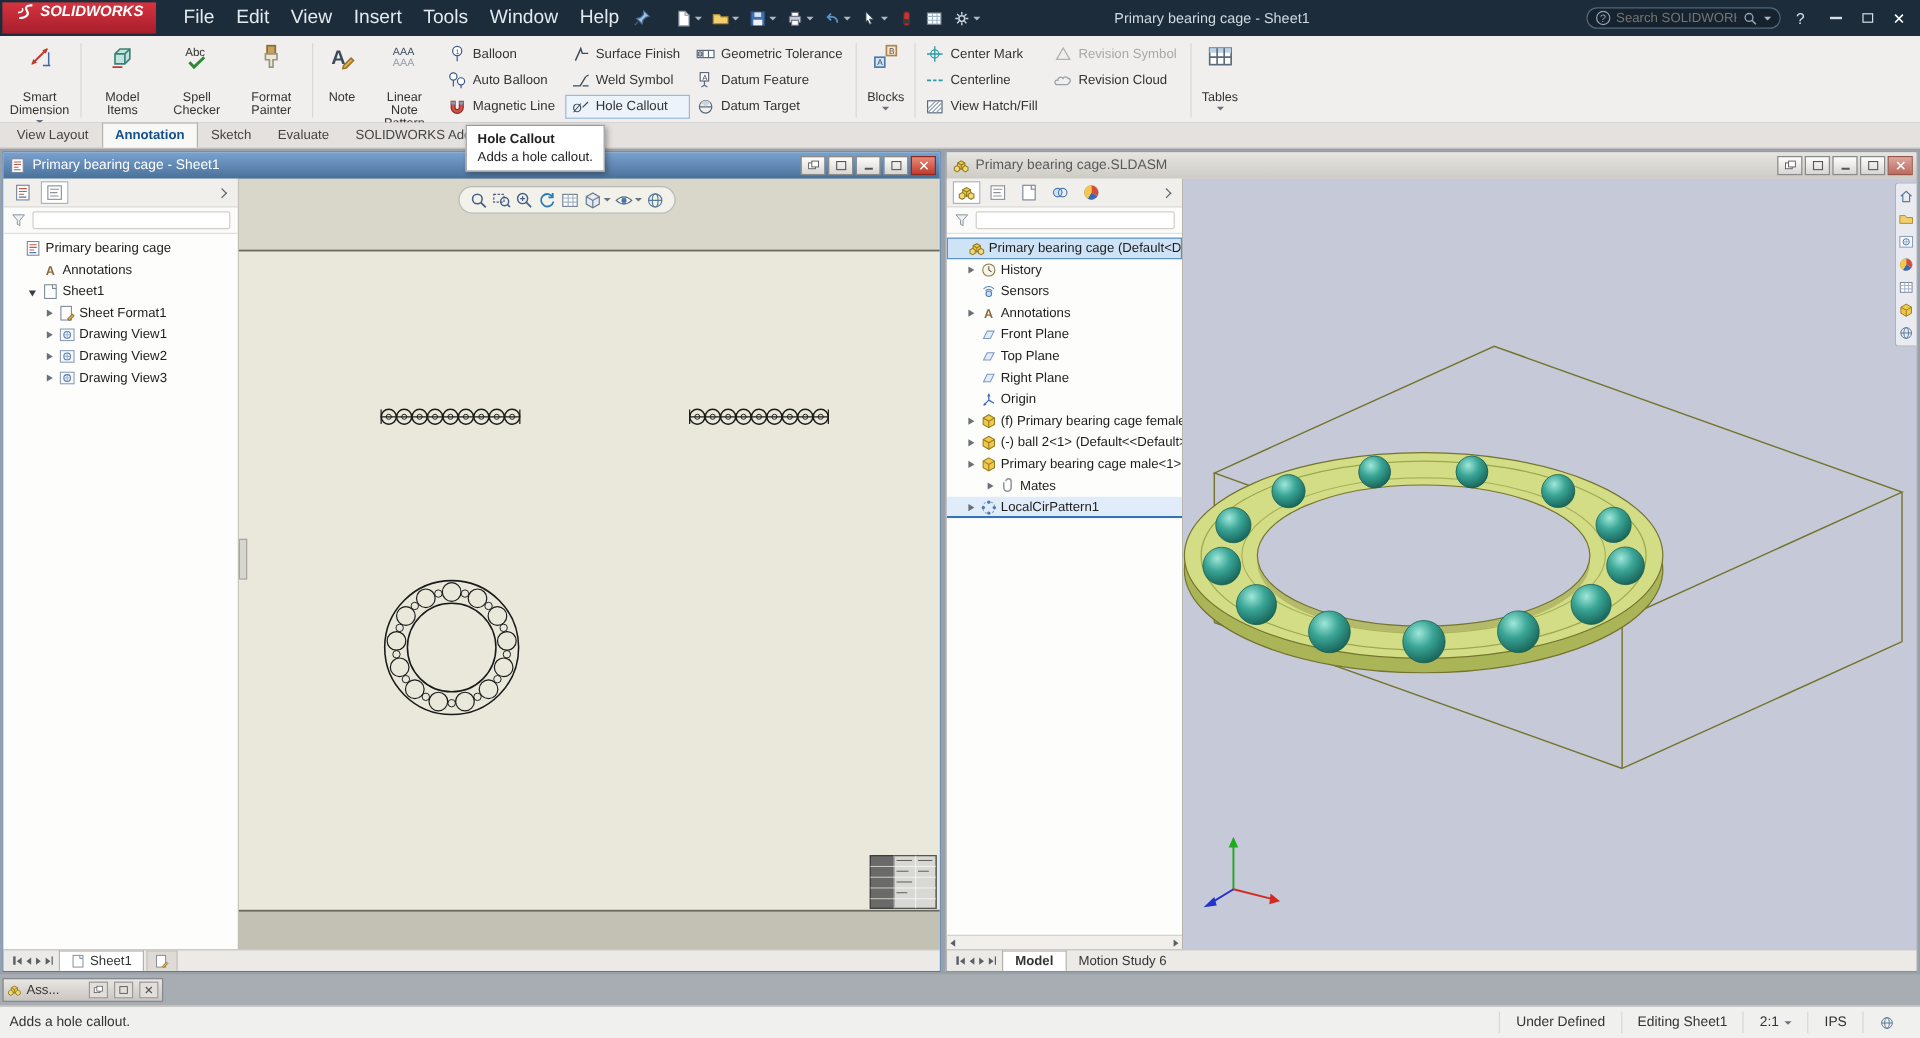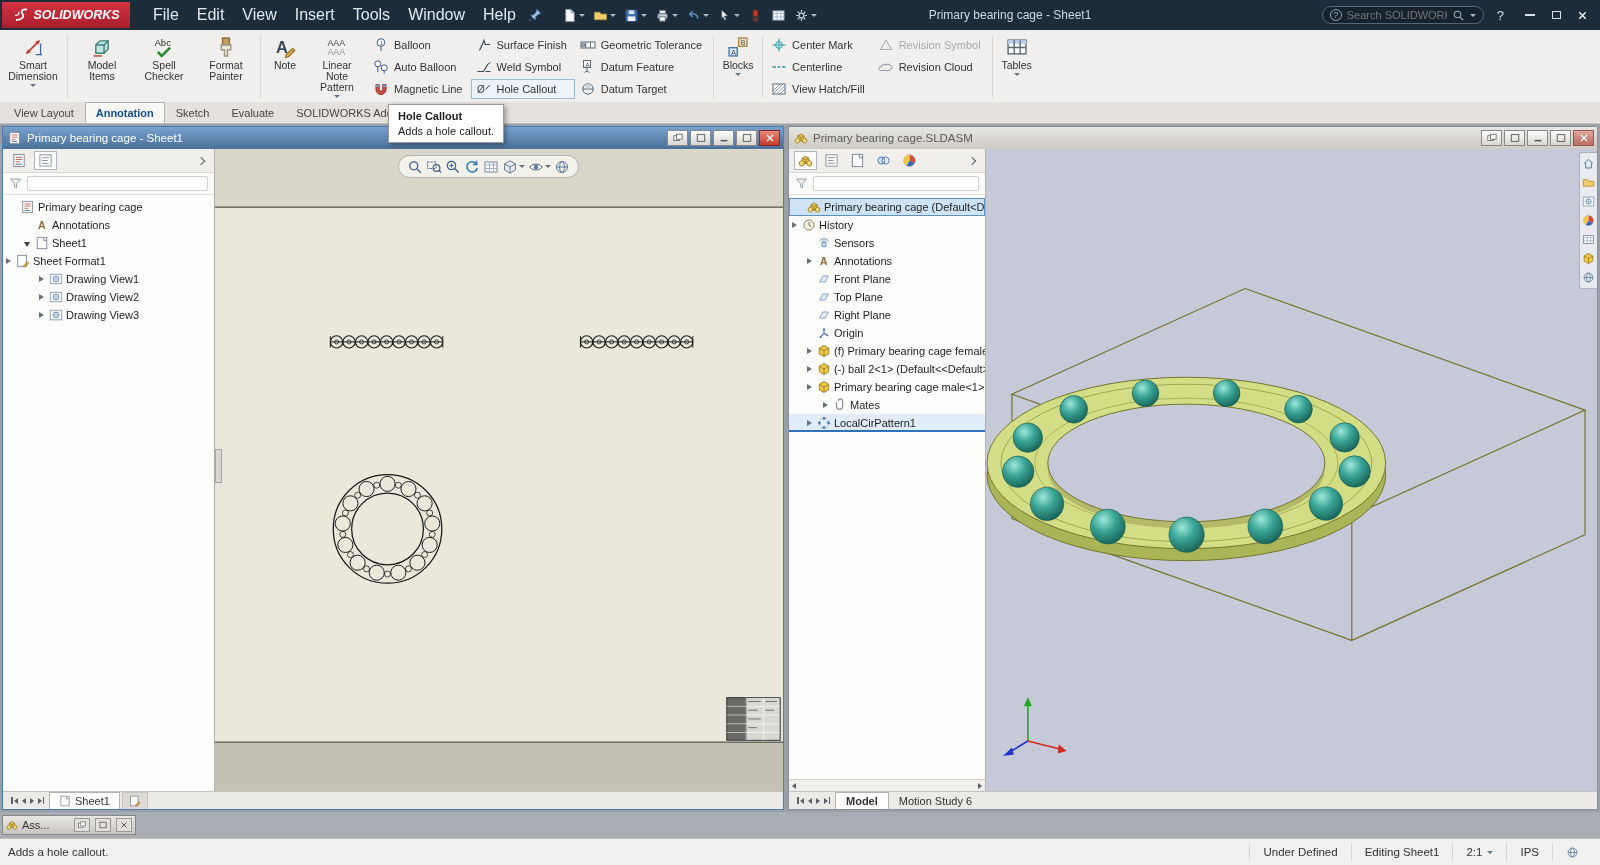--- a/index.html
+++ b/index.html
@@ -6,21 +6,21 @@
   html,body{width:1600px;height:865px;overflow:hidden}
   body{font-family:"Liberation Sans",sans-serif;background:#a8adb3;font-size:11px;color:#333}
   svg{display:block}
   svg text{font-family:"Liberation Sans",sans-serif}
   .i{display:inline-block;width:16px;height:16px;flex:none}
   .i svg{width:100%;height:100%}
   .app{position:relative;width:1600px;height:865px;background:#a8adb3}
 
   
   .titlebar{position:absolute;top:0;left:0;right:0;height:30px;background:#1d2c3a;display:flex;align-items:center;color:#d7e0e8}
-  .logo{width:128px;height:26px;margin-left:2px;background:linear-gradient(#d6333f,#a81e2c);display:flex;align-items:center;justify-content:center;gap:3px;flex:none}
+  .logo{width:128px;height:26px;margin-left:2px;background:linear-gradient(#d6333f,#a81e2c);display:flex;justify-content:center;gap:3px;flex:none}
   .logo .i{width:18px;height:16px}
   .logo-text{color:#fff;font-size:12.5px;font-weight:bold;font-style:italic;let-spacing:.3px}
   .menus{display:flex;margin-left:14px}
   .menu-item{padding:5px 9px;font-size:16px;color:#e2e9ef;cursor:default}
   .pinbtn{margin-left:2px;display:flex;align-items:center}
   .qat{display:flex;align-items:center;margin-left:16px;gap:2px}
   .qbtn{display:flex;align-items:center;padding:2px 3px;gap:2px;border-radius:2px}
   .qbtn .i{width:15px;height:15px}
   .caret{display:inline-block;width:0;height:0;border-top:3.5px solid #68727c;border-left:3px solid transparent;border-right:3px solid transparent}
   .caret.w{border-top-color:#aeb9c3}
@@ -34,21 +34,21 @@
   .winctl{display:flex}
   .wbtn{width:26px;height:22px;display:flex;align-items:center;justify-content:center}
   .wbtn .i{width:13px;height:13px}
   .glyph-min{width:10px;border-bottom:2px solid #d7e0e8;height:1px;display:inline-block}
   .glyph-max{width:9px;height:8px;border:1.5px solid #d7e0e8;display:inline-block}
 
   
   .ribbon{position:absolute;top:30px;left:0;right:0;height:72px;background:#f0efed;display:flex;align-items:stretch;padding:2px 2px 0}
   .rsep{width:1px;background:#dbd8d4;margin:4px 3px;flex:none}
   .rb-large{display:flex;flex-direction:column;align-items:center;padding:3px 4px 1px;min-width:42px;max-width:62px;text-align:center;line-height:11px;font-size:10.5px;color:#333;border:1px solid transparent}
-  .rb-large .i{width:22px;height:22px;margin-bottom:2px}
+  .rb-large .i{width:22px;height:22px;margin-bottom:18px}
   .rb-large .rlbl{display:block;max-width:58px}
   .rb-large .caret{margin-top:2px;border-top-color:#6a7280}
   .rb-col{display:flex;flex-direction:column;justify-content:space-between;padding:3px 0}
   .rb-small{display:flex;align-items:center;gap:5px;height:20px;padding:0 7px 0 4px;font-size:11px;color:#333;border:1px solid transparent;white-space:nowrap}
   .rb-small.hover{background:#edf3fa;border-color:#9ab8d8}
   .rb-small.disabled{color:#a8a8a8}
 
   
   .tabrow{position:absolute;top:102px;left:0;right:0;height:22px;background:#e4e1de;border-bottom:1px solid #c6c3bf;display:flex;align-items:flex-end;padding-left:3px}
   .tab{padding:4px 10px;font-size:11px;color:#444;border:1px solid transparent;border-bottom:none}
@@ -68,21 +68,21 @@
   .wtitle.inactive{background:linear-gradient(#e7e5e1,#cecbc5);color:#5a5a5a}
   .wtitle .i{width:14px;height:14px}
   .wc{display:flex;gap:2px;margin-left:auto}
   .wcbtn{width:21px;height:16px;border:1px solid #8a8a8a;background:linear-gradient(#fdfdfd,#d8d6d2);display:flex;align-items:center;justify-content:center}
   .wcbtn .i{width:12px;height:12px}
   .wcbtn.red{background:linear-gradient(#e88a7a,#c23b2a);border-color:#8a2a20}
   .wcbtn.red2{background:linear-gradient(#dda79e,#bb6a5e);border-color:#96564c}
   .wbody{flex:1;display:flex;min-height:0}
 
   
-  .tpanel{width:212px;background:#f6f6f5;border-right:1px solid #b5b2ac;display:flex;flex-direction:column;flex:none}
+  .tpanel{width:196px;background:#f6f6f5;border-right:1px solid #b5b2ac;display:flex;flex-direction:column;flex:none}
   .win-right .tpanel{width:197px}
   .tpanel-tabs{height:24px;display:flex;align-items:center;gap:3px;padding:2px 5px;background:#f0efec;border-bottom:1px solid #d8d5d0}
   .ptab{width:23px;height:19px;display:flex;align-items:center;justify-content:center;border:1px solid transparent}
   .ptab.sel{background:#fff;border-color:#aab4be}
   .ptab .i{width:15px;height:15px}
   .chev{width:6px;height:6px;border-right:1.5px solid #5a6570;border-top:1.5px solid #5a6570;transform:rotate(45deg);margin-left:auto;margin-right:5px}
   .filterrow{height:22px;display:flex;align-items:center;gap:5px;padding:0 6px;background:#fbfbfa;border-bottom:1px solid #e2dfda}
   .filterrow .i{width:13px;height:13px}
   .filterbox{flex:1;height:15px;border:1px solid #d2cfc9;background:#fff;border-radius:2px}
   .treelist{flex:1;background:#fdfdfc;overflow:hidden;padding-top:3px;font-size:11px;color:#1d1d1d}
@@ -628,21 +628,21 @@
             <div class="trow" style="padding-left:19px">
                 <span class="arr arr-e"></span>
                 <span class="i">
                   <svg viewBox="0 0 16 16" xmlns="http://www.w3.org/2000/svg">
                     <rect x="2.5" y="1.5" width="11" height="13" fill="#fff" stroke="#7a8494"></rect>
                     <path d="M10 1.5V5h3.5" fill="#e8ecf2" stroke="#7a8494"></path>
                   </svg>
                 </span>
                 <span>Sheet1</span>
               </div>
-            <div class="trow" style="">
+            <div class="trow" style="padding-left:33px">
                 <span class="arr arr-c"></span>
                 <span class="i">
                   <svg viewBox="0 0 16 16" xmlns="http://www.w3.org/2000/svg">
                     <rect x="2" y="1.5" width="10" height="13" fill="#fff" stroke="#7a8494"></rect>
                     <path d="M8.5 13.5l4.5-4.5 1.5 1.5-4.5 4.5z" fill="#e8b04a" stroke="#9a7430"></path>
                   </svg>
                 </span>
                 <span>Sheet Format1</span>
               </div>
             <div class="trow" style="padding-left:33px">
@@ -985,21 +985,21 @@
                 <span class="i">
                   <svg viewBox="0 0 16 16" xmlns="http://www.w3.org/2000/svg">
                     <path d="M4.5 5.5l3.5-2 3.5 2v4l-3.5 2-3.5-2z" fill="#f2c84b" stroke="#937c22"></path>
                     <path d="M4.5 5.5l3.5 2 3.5-2M8 7.5v4" fill="none" stroke="#937c22"></path>
                     <path d="M1.5 9.5L4 8l2.5 1.5v3L4 14l-2.5-1.5z" fill="#f6d97a" stroke="#937c22"></path>
                     <path d="M9.5 9.5L12 8l2.5 1.5v3L12 14l-2.5-1.5z" fill="#f6d97a" stroke="#937c22"></path>
                   </svg>
                 </span>
                 <span>Primary bearing cage  (Default&lt;Display</span>
               </div>
-            <div class="trow" style="">
+            <div class="trow" style="padding-left:15px">
                 <span class="arr arr-c"></span>
                 <span class="i">
                   <svg viewBox="0 0 16 16" xmlns="http://www.w3.org/2000/svg">
                     <circle cx="8" cy="8" r="5.8" fill="#f8f4e6" stroke="#8a7a4a"></circle>
                     <path d="M8 4.5V8l2.6 1.8" fill="none" stroke="#555"></path>
                   </svg>
                 </span>
                 <span>History</span>
               </div>
             <div class="trow" style="padding-left:15px">

